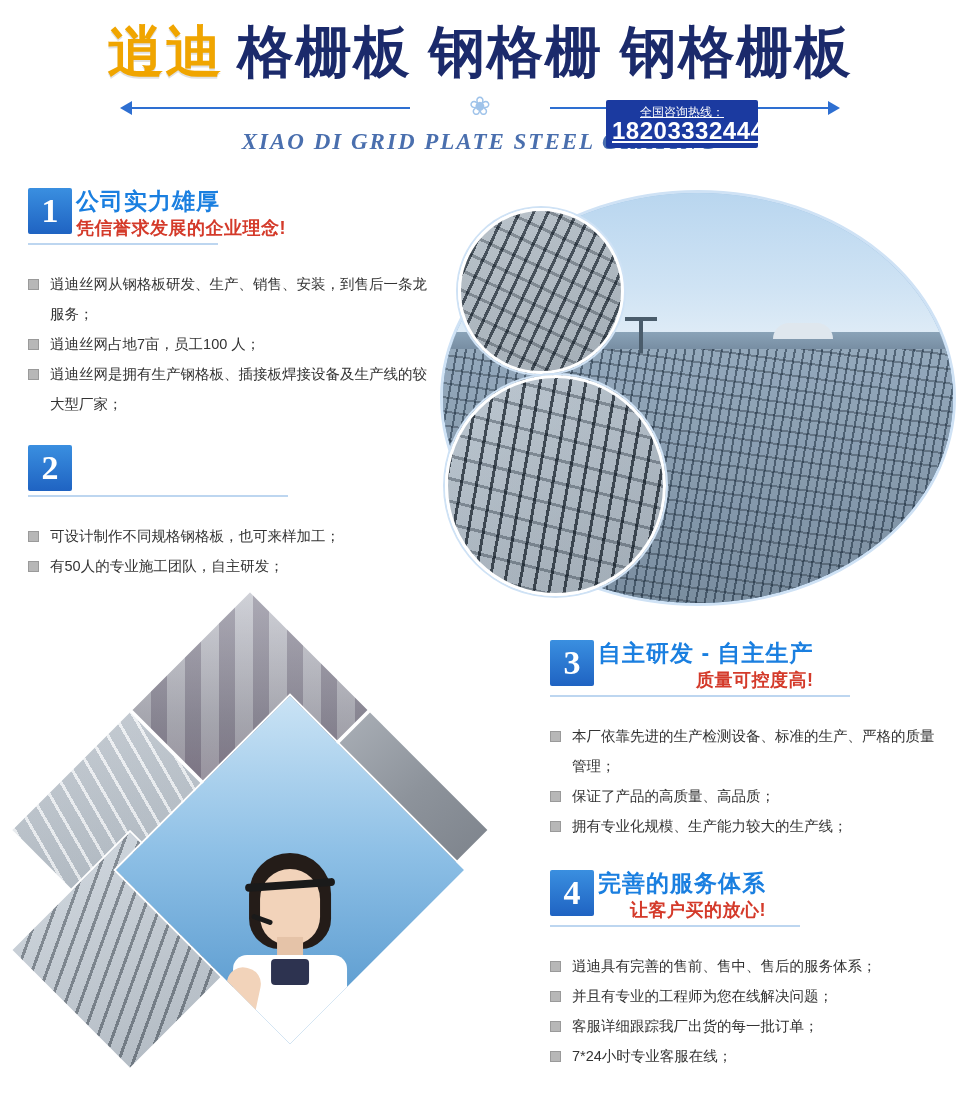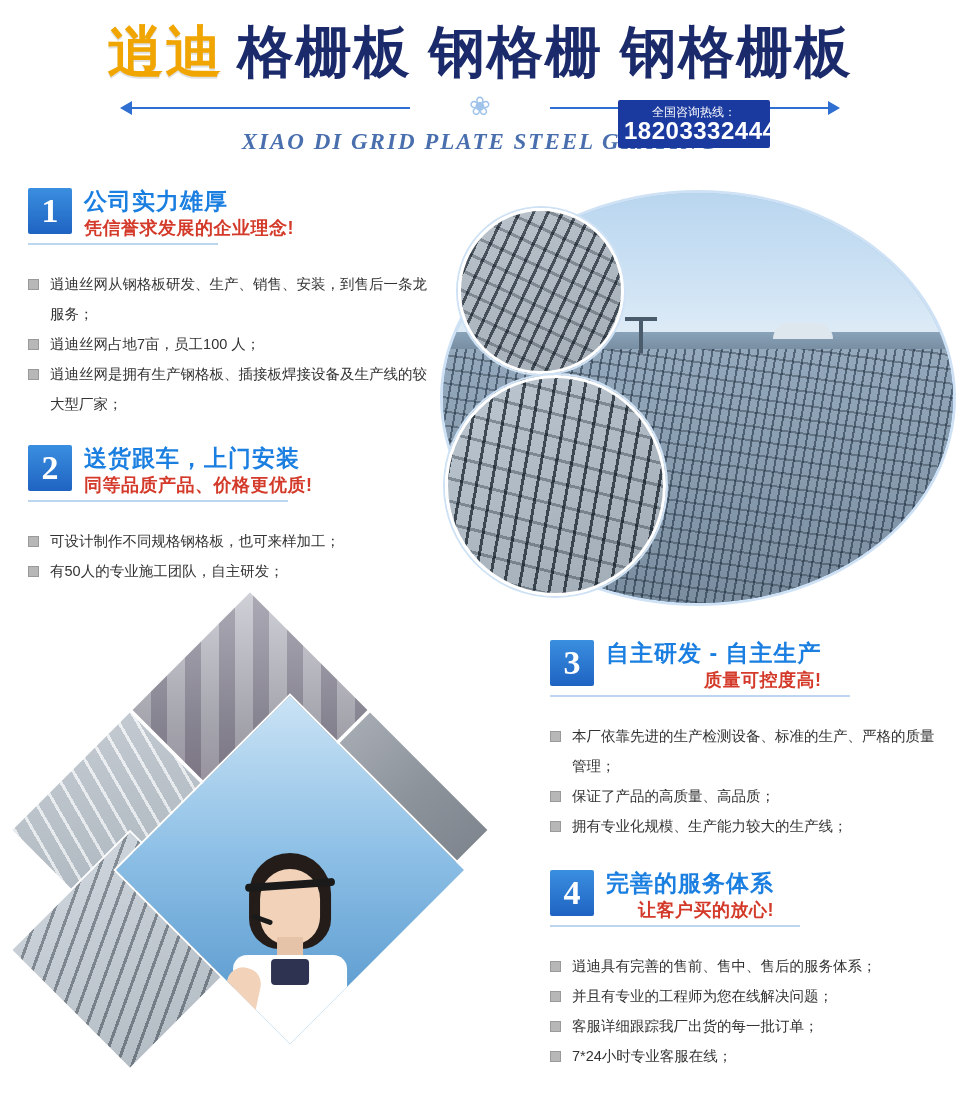--- a/index.html
+++ b/index.html
@@ -86,29 +86,30 @@
     margin-top: 8px;
     font-family: "Liberation Serif", serif;
     font-style: italic;
     font-weight: bold;
     font-size: 23px;
     color: #4a6fae;
     letter-spacing: 2px;
   }
   .hotline {
     position: absolute;
-    right: 190px;
+    right: 202px;
     top: 100px;
     width: 152px;
     background: #1b3aa0;
     color: #fff;
     border-radius: 2px;
     padding: 4px 6px 6px 6px;
     box-sizing: border-box;
     text-align: center;
+    text-decoration: underline;
   }
   .hotline .label {
     font-size: 12px;
     line-height: 16px;
   }
   .hotline .num {
     font-size: 24px;
     font-weight: bold;
     letter-spacing: 0.5px;
     line-height: 22px;
@@ -127,21 +128,21 @@
     display: inline-block;
     vertical-align: top;
     border-radius: 2px;
     font-family: "Liberation Serif", serif;
   }
   .blk-head {
     display: flex;
     align-items: flex-start;
   }
   .blk-head .texts {
-    margin-left: 12px;
+    margin-left: 4px;
   }
   .blk-title {
     font-size: 23px;
     font-weight: bold;
     color: #1a7fe0;
     line-height: 27px;
     letter-spacing: 1px;
   }
   .blk-sub {
     font-size: 18px;
@@ -468,24 +469,20 @@
     <ul class="bullets">
       <li><span class="sq"></span><span>逍迪丝网从钢格板研发、生产、销售、安装，到售后一条龙服务；</span></li>
       <li><span class="sq"></span><span>逍迪丝网占地7亩，员工100 人；</span></li>
       <li><span class="sq"></span><span>逍迪丝网是拥有生产钢格板、插接板焊接设备及生产线的较大型厂家；</span></li>
     </ul>
   </div>
 
   <div class="sec2">
     <div class="blk-head">
       <div class="num-badge">2</div>
-      <div class="texts">
-        <div class="blk-title">送货跟车，上门安装</div>
-        <div class="blk-sub">同等品质产品、价格更优质!</div>
-      </div>
     </div>
     <div class="blk-underline" style="width:260px;"></div>
     <ul class="bullets">
       <li><span class="sq"></span><span>可设计制作不同规格钢格板，也可来样加工；</span></li>
       <li><span class="sq"></span><span>有50人的专业施工团队，自主研发；</span></li>
     </ul>
   </div>
 
   <div class="diamonds">
     <div class="dm dm1">

